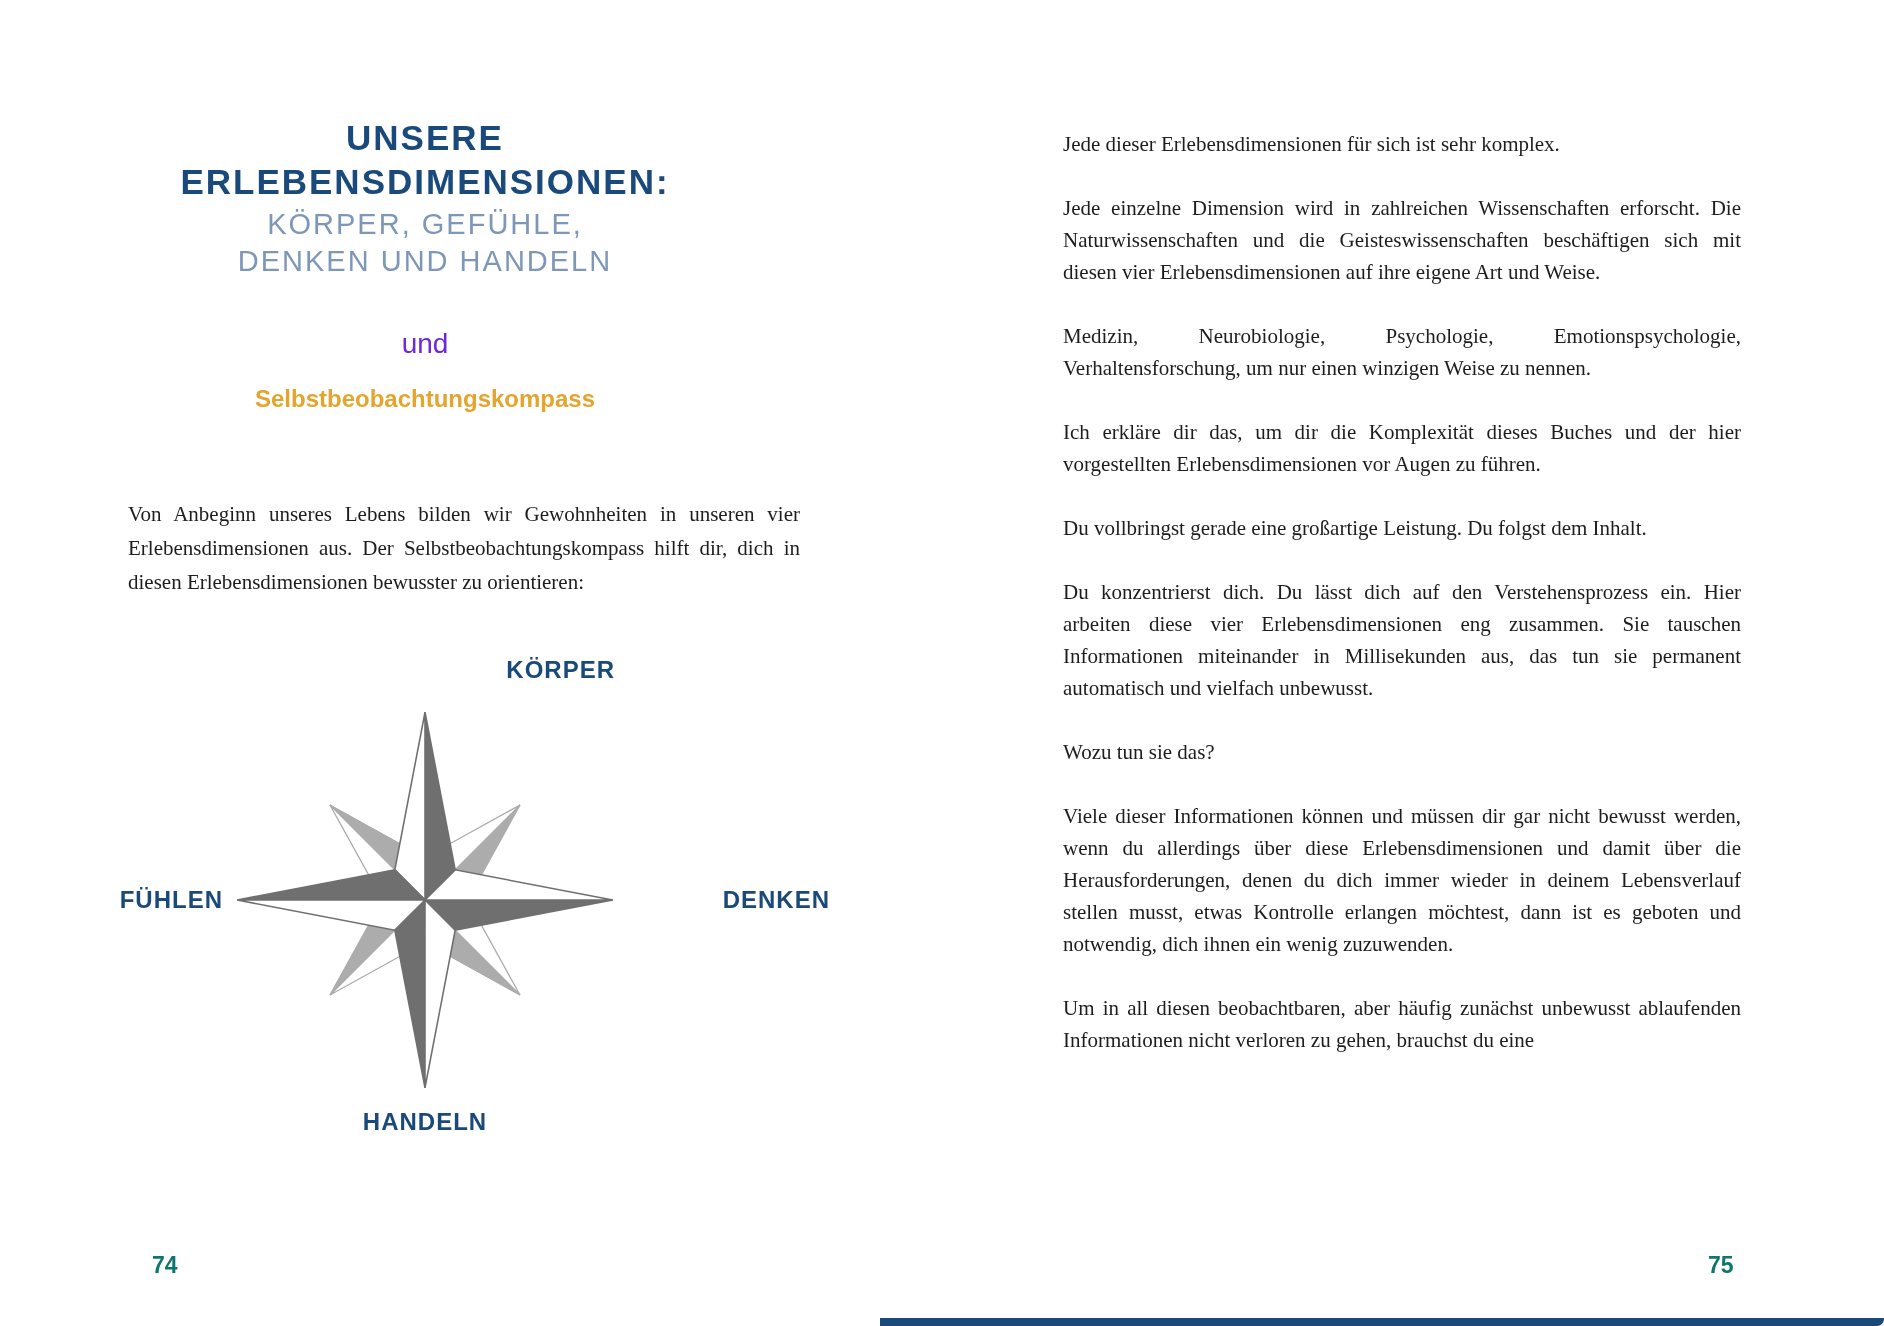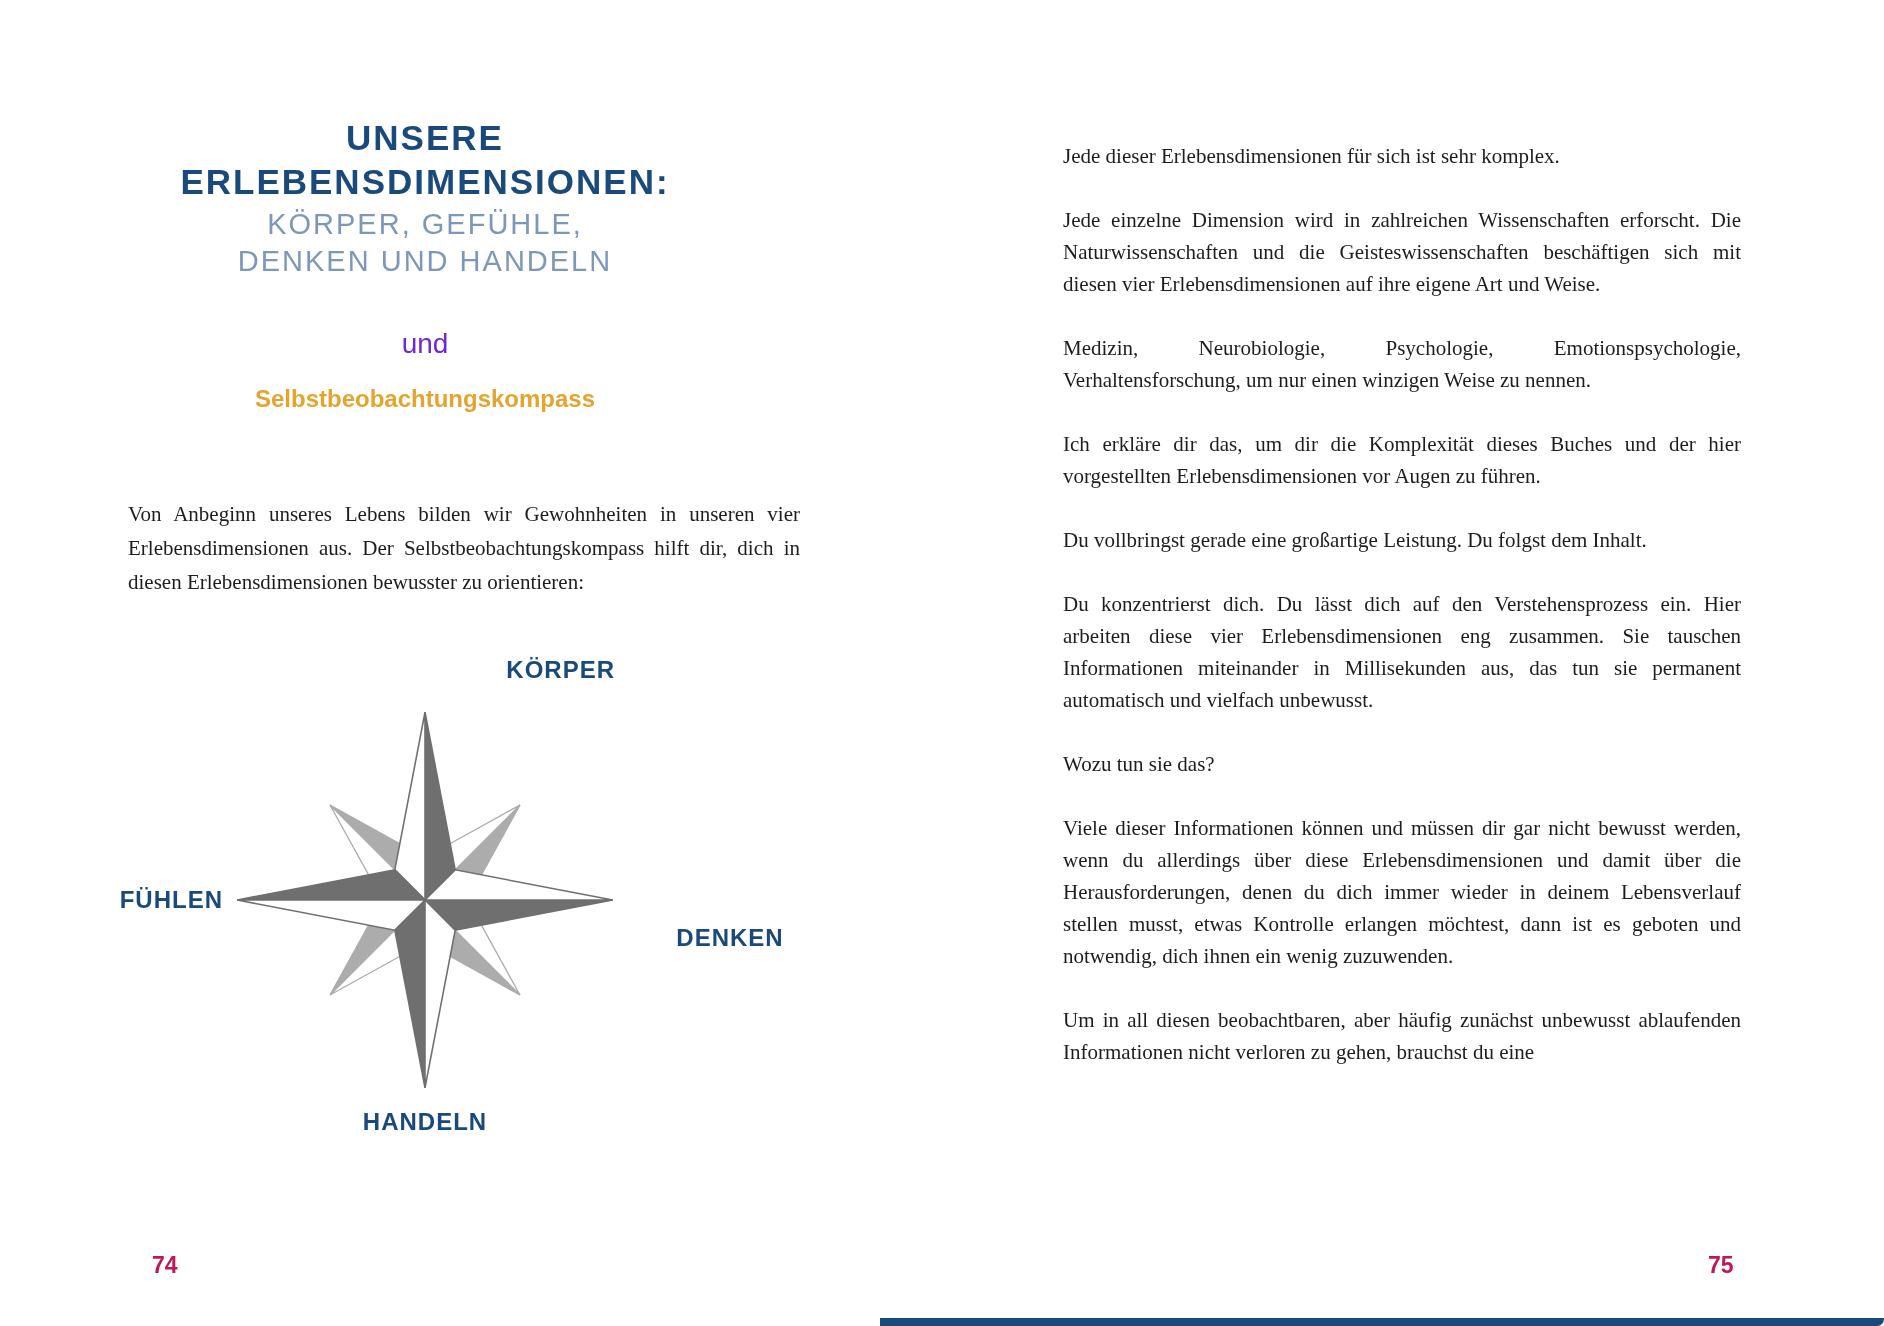--- a/index.html
+++ b/index.html
@@ -52,39 +52,39 @@
     position:absolute;
     font-family:"Liberation Sans", sans-serif;
     font-weight:bold;
     font-size:24px;
     letter-spacing:1px;
     color:#1a4a7b;
   }
   #label-top    { left:235px; top:656px;  width:380px; text-align:right; }
   #label-bottom { left:235px; top:1108px; width:380px; text-align:center; }
   #label-left   { left:58px;  top:886px;  width:165px; text-align:right; }
-  #label-right  { left:630px; top:924px;  width:200px; text-align:center; }
+  #label-right  { left:630px; top:886px;  width:200px; text-align:right; }
   #compass-svg  { position:absolute; left:235px; top:710px; width:380px; height:380px; }
   .pagenum {
     position:absolute;
     font-family:"Liberation Sans", sans-serif;
     font-weight:bold;
     font-size:23px;
-    color:#be185d;
+    color:#0f766e;
   }
   #pagenum-left  { left:152px;  top:1252px; }
   #pagenum-right { left:1708px; top:1252px; }
   
   #right-col {
     position:absolute; left:1063px; top:124px; width:678px;
     font-size:21px; line-height:32px;
     text-align:justify;
     hyphens:auto;
   }
-  #right-col p { margin:16px 0 32px 0; }
+  #right-col p { margin:4px 0 32px 0; }
   
   #bottom-bar {
     position:absolute; left:880px; top:1318px;
     width:1004px; height:8px;
     background:#1a4a7b;
   }
 </style>
 </head>
 <body>
 

